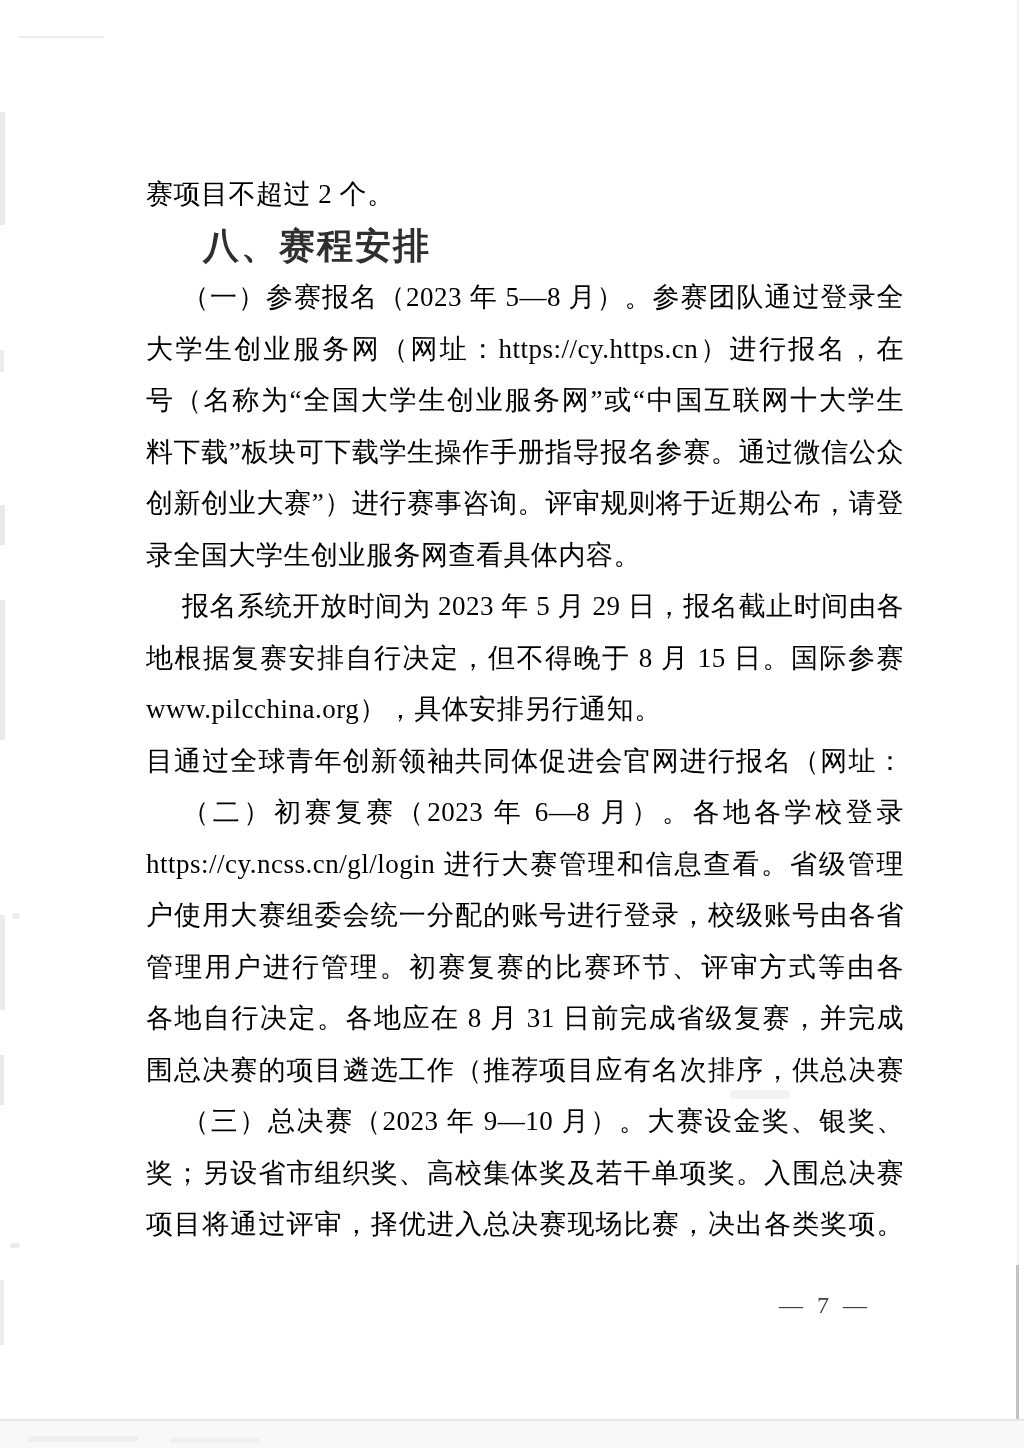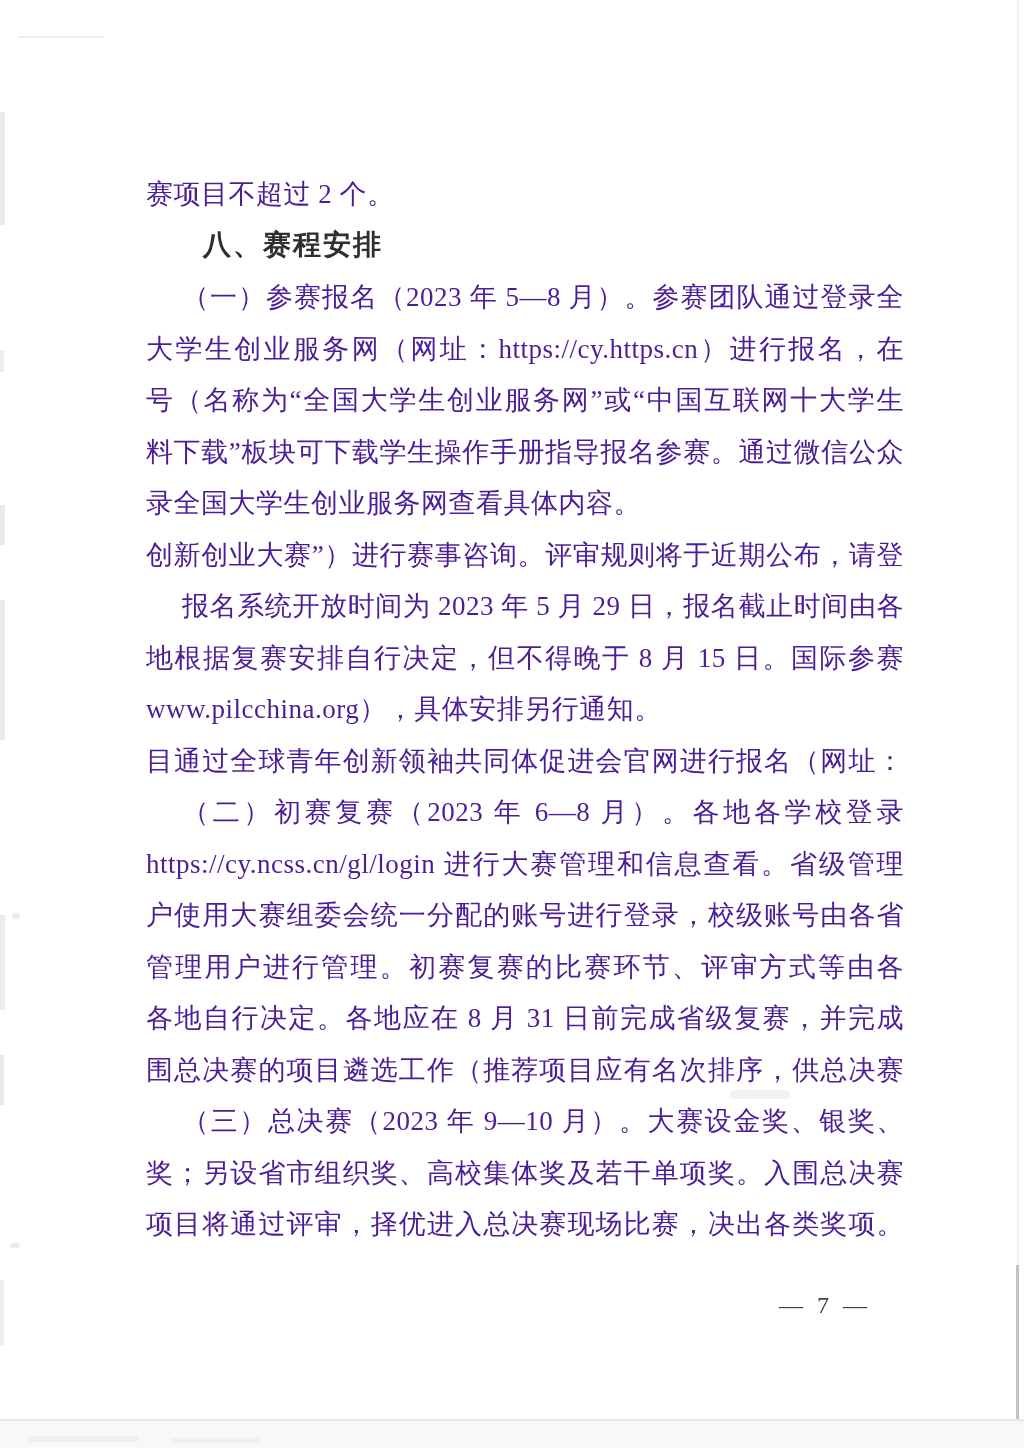--- a/index.html
+++ b/index.html
@@ -21,36 +21,36 @@
   .doc {
     position: absolute;
     left: 146px;
     top: 169px;
     width: 758px;
   }
   .line {
     height: 51.5px;
     line-height: 51.5px;
     font-size: 27px;
-    color: #4c1d95;
+    color: #000000;
     letter-spacing: 0.5px;
     white-space: normal;
     overflow: hidden;
     text-align: left;
   }
   .line.fill {
     text-align: justify;
     text-align-last: justify;
   }
   .line.indent { text-indent: 36px; }
   .line.heading {
-    font-family: Liberation Mono, monospace;
+    font-family: Liberation Serif, serif;
     font-weight: 700;
     color: #2f2f2f;
-    font-size: 28px;
+    font-size: 36px;
     text-indent: 57px;
     letter-spacing: 2px;
   }
   .page-number {
     position: absolute;
     top: 1288px;
     right: 153px;
     height: 34px;
     line-height: 34px;
     font-size: 24px;
@@ -98,22 +98,22 @@
   <div class="artifact a-bsmudge1"></div>
   <div class="artifact a-bsmudge2"></div>
 
   <div class="doc">
       <div class="line">赛项目不超过 2 个。</div>
       <div class="line heading">八、赛程安排</div>
       <div class="line indent fill">（一）参赛报名（2023 年 5—8 月）。参赛团队通过登录全国</div>
       <div class="line fill">大学生创业服务网（网址：https://cy.https.cn）进行报名，在“资</div>
       <div class="line fill">号（名称为“全国大学生创业服务网”或“中国互联网十大学生</div>
       <div class="line fill">料下载”板块可下载学生操作手册指导报名参赛。通过微信公众</div>
+      <div class="line fill">创新创业大赛”）进行赛事咨询。评审规则将于近期公布，请登</div>
       <div class="line">录全国大学生创业服务网查看具体内容。</div>
-      <div class="line fill">创新创业大赛”）进行赛事咨询。评审规则将于近期公布，请登</div>
       <div class="line indent fill">报名系统开放时间为 2023 年 5 月 29 日，报名截止时间由各</div>
       <div class="line fill">地根据复赛安排自行决定，但不得晚于 8 月 15 日。国际参赛项</div>
       <div class="line">www.pilcchina.org），具体安排另行通知。</div>
       <div class="line fill">目通过全球青年创新领袖共同体促进会官网进行报名（网址：</div>
       <div class="line indent fill">（二）初赛复赛（2023 年 6—8 月）。各地各学校登录</div>
       <div class="line fill">https://cy.ncss.cn/gl/login 进行大赛管理和信息查看。省级管理用</div>
       <div class="line fill">户使用大赛组委会统一分配的账号进行登录，校级账号由各省级</div>
       <div class="line fill">管理用户进行管理。初赛复赛的比赛环节、评审方式等由各校、</div>
       <div class="line fill">各地自行决定。各地应在 8 月 31 日前完成省级复赛，并完成入</div>
       <div class="line fill">围总决赛的项目遴选工作（推荐项目应有名次排序，供总决赛参</div>

